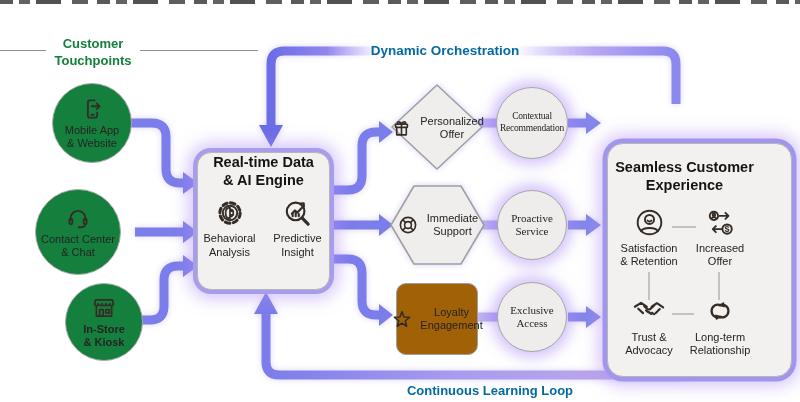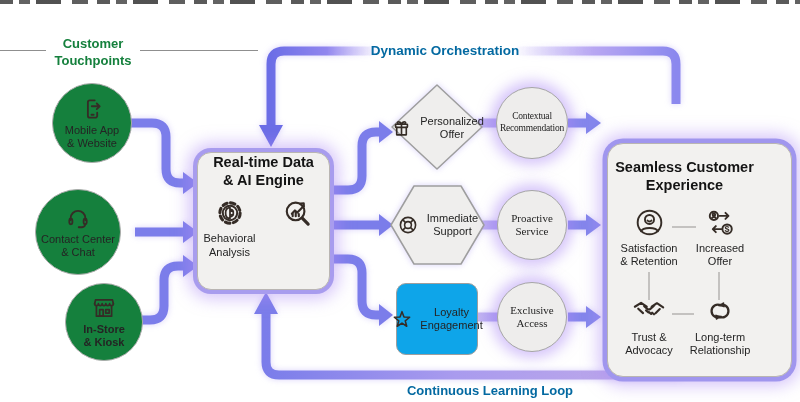--- a/index.html
+++ b/index.html
@@ -13,21 +13,21 @@
   .rule{height:0;border-top:1.2px solid #8f8f8f;}
   .circle-node{border-radius:50%;background:#15803d;border:1.5px solid #ababab;
                display:flex;flex-direction:column;align-items:center;justify-content:center;gap:2px;box-sizing:border-box;}
   .outcome-node{background:#eeedec;border:1.5px solid #a6a6a6;
                 box-shadow:0 0 13px 6px rgba(173,139,245,.50);font-family:Liberation Serif, serif;}
   .shape-content{display:flex;flex-direction:row;align-items:center;justify-content:center;gap:7px;}
   .panel{background:#f2f1ef;border:1.5px solid #b9b5b2;box-sizing:border-box;}
   .panel-title{font-weight:bold;font-size:14.5px;line-height:1.25;color:#141414;text-align:center;white-space:pre-line;}
   #ai-box{border-radius:14px;box-shadow:0 0 0 4px #a89cee,0 0 16px 9px rgba(176,142,246,.50);}
   #seamless-box{border-radius:16px;box-shadow:0 0 0 4.5px #a096ee,0 0 16px 9px rgba(176,142,246,.50);}
-  #loyalty-box{border-radius:10px;background:#0ea5e9;border:1.5px solid #9e9e9e;box-sizing:border-box;}
+  #loyalty-box{border-radius:10px;background:#a16207;border:1.5px solid #9e9e9e;box-sizing:border-box;}
   .qconn{background:#c4c2c0;}
   .exp-item{display:flex;flex-direction:column;align-items:center;gap:3px;}
   #arrow-layer{position:absolute;left:0;top:0;filter:drop-shadow(0 0 3px rgba(150,130,240,.35));}
   #top-crop-strip{left:0;top:0;width:800px;height:4px;opacity:.85;
      background:repeating-linear-gradient(90deg,#3d3d3d 0 13px,transparent 13px 19px,#474747 19px 30px,transparent 30px 36px,#333 36px 61px,transparent 61px 72px,#424242 72px 88px,transparent 88px 97px);}
   .icon svg{display:block;}
 </style>
 </head>
 <body>
 
@@ -157,20 +157,22 @@
       <div style="width:62px;display:flex;flex-direction:column;align-items:center;gap:3px;">
         <span class="icon">
           <svg width="32" height="32" viewBox="0 0 24 24" fill="none" stroke="#352c26" stroke-width="1.6" stroke-linecap="round" stroke-linejoin="round">
             <circle cx="10.2" cy="10.8" r="6.6"></circle>
             <path d="M15.2 15.9 L19.6 20.3" stroke-width="2.4"></path>
             <path d="M7.4 12.6 l2.3-2.5 1.8 1.6 4.6-4.8"></path>
             <path d="M13.9 4.9 l2.4 -0.1 0.1 2.4"></path>
             <path d="M8 14.4 v-1.6 M10.3 14.4 v-2.6 M12.6 14.4 v-1.6"></path>
           </svg>
         </span>
+        <div class="lbl">Predictive
+Insight</div>
       </div>
     </div>
   </div>
 
   <div class="abs shape-content" style="left:397px;top:97px;width:80px;height:62px;">
     <span class="icon">
       <svg width="23" height="23" viewBox="0 0 24 24" fill="none" stroke="#352c26" stroke-width="1.7" stroke-linecap="round" stroke-linejoin="round">
         <path d="M12 7.4 C10.8 4.2 7.3 4.7 7.7 6.4 8 7.6 10 7.6 12 7.4 Z M12 7.4 C13.2 4.2 16.7 4.7 16.3 6.4 16 7.6 14 7.6 12 7.4 Z"></path>
         <rect x="5.8" y="7.6" width="12.4" height="3.2" rx="0.5"></rect>
         <path d="M7 10.8 v7.8 h10 v-7.8"></path>

